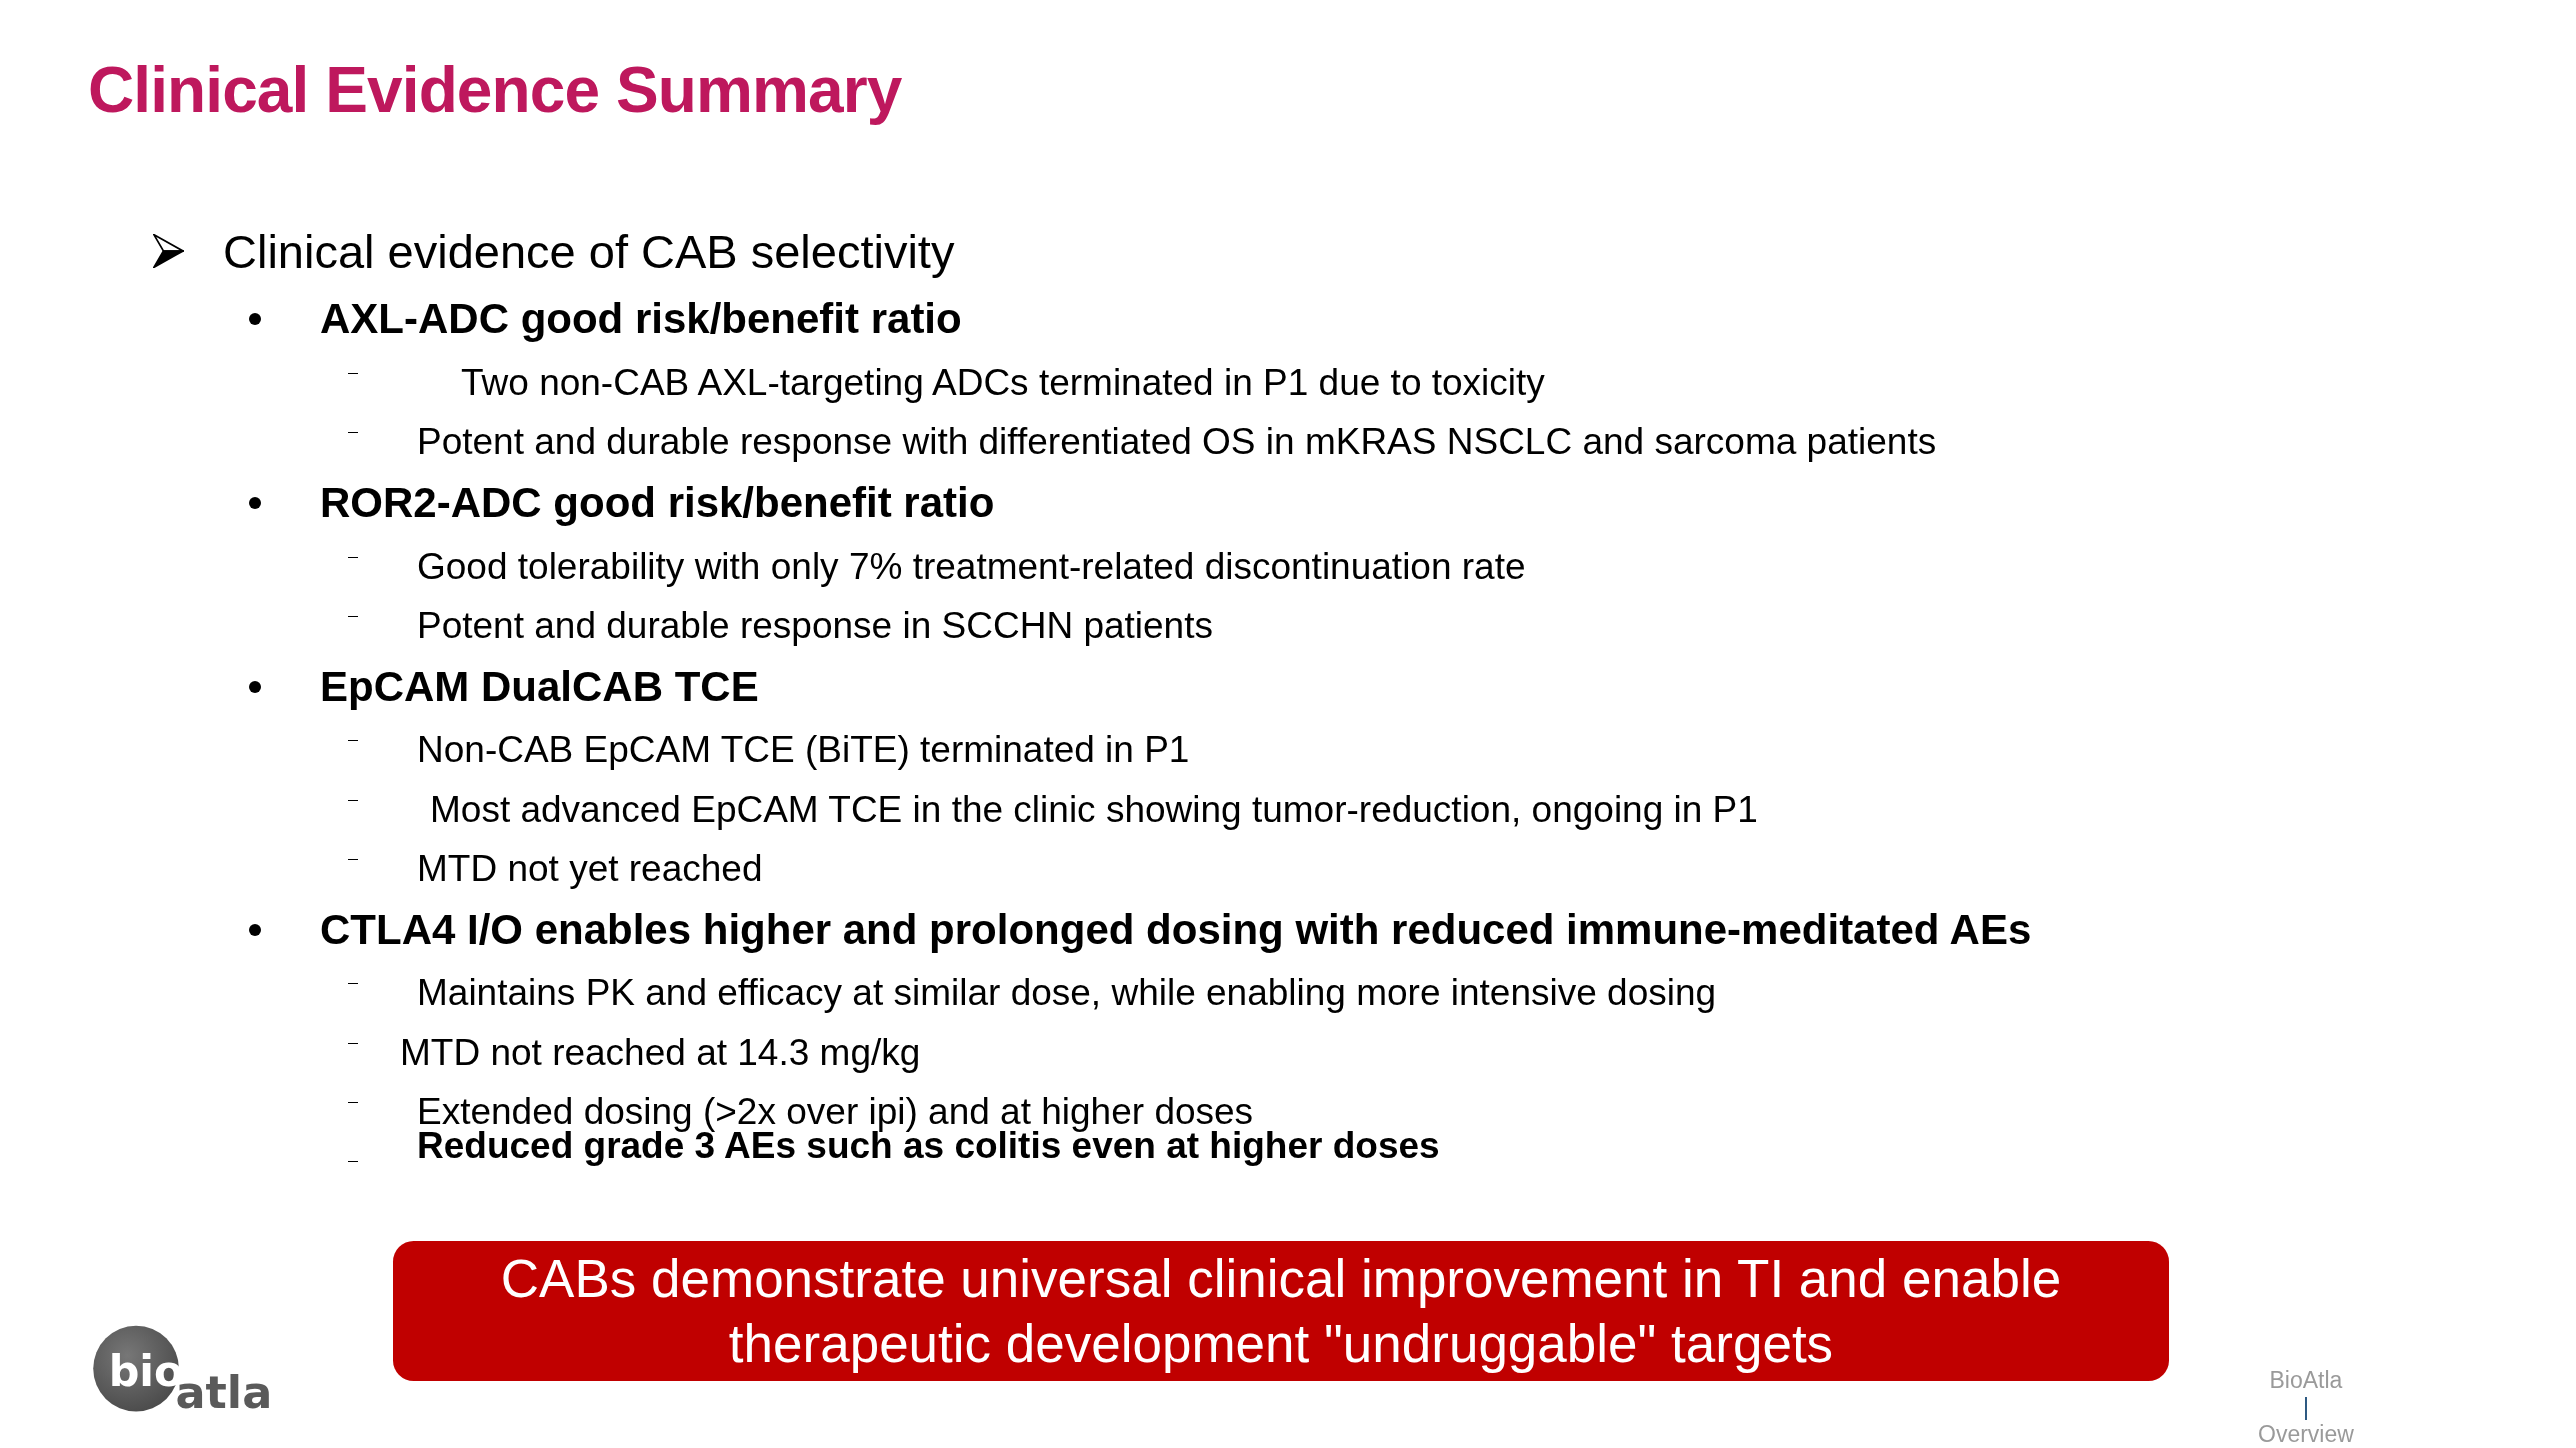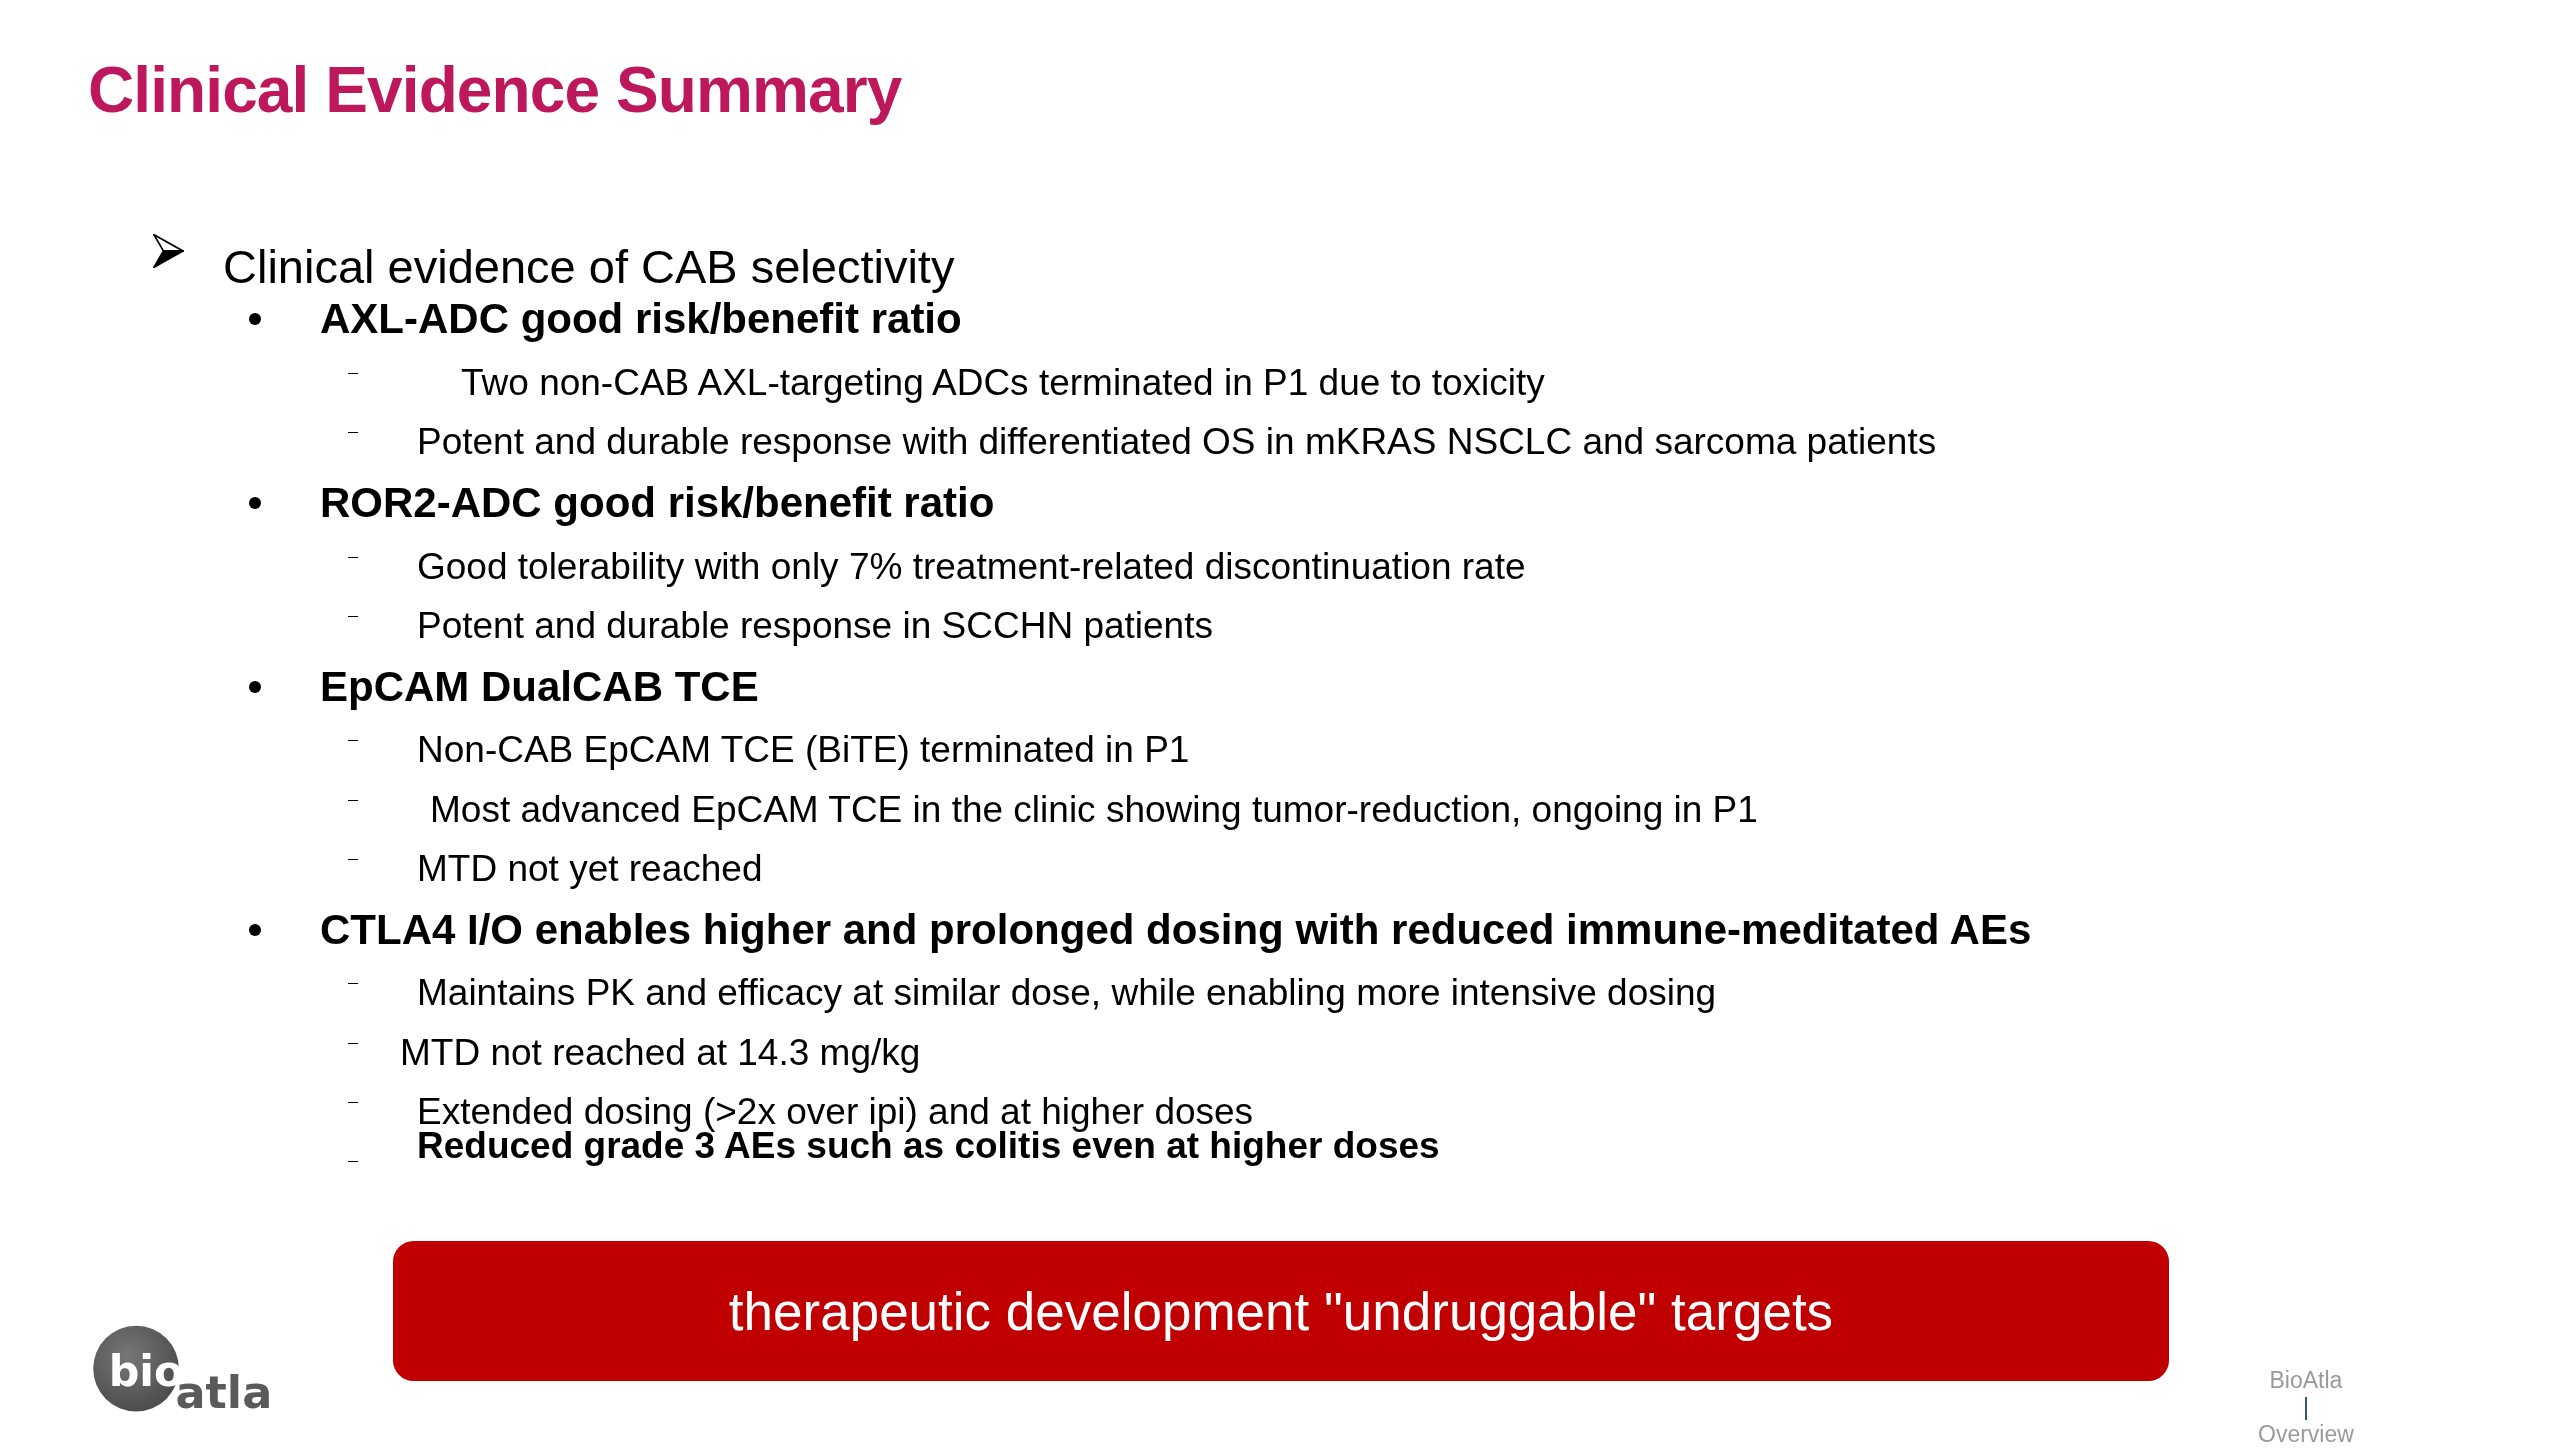--- a/index.html
+++ b/index.html
@@ -44,21 +44,21 @@
 <div class="title">Clinical Evidence Summary</div>
 
 <div class="content">
 
   <div class="marker l1" style="left:151px; top:221px; width:34px;">
     <svg class="arrow-svg" viewBox="0 0 36 40">
       <path d="M1 1 L35 20 L12 20 Z" fill="#ffffff" stroke="#000" stroke-width="2" stroke-linejoin="miter"></path>
       <path d="M1 39 L35 20 L12 20 Z" fill="#000" stroke="#000" stroke-width="2"></path>
     </svg>
   </div>
-  <div class="row l1" style="left:223px; top:221px;margin-top:15px;">Clinical evidence of CAB selectivity</div>
+  <div class="row l1" style="left:223px; top:221px;">Clinical evidence of CAB selectivity</div>
 
   <div class="marker l2" style="left:246px; top:291px; width:17px;">
       <div class="bullet-dot"></div>
     </div>
   <div class="row l2" style="left:320px; top:291px;">AXL-ADC good risk/benefit ratio</div>
 
   <div class="marker l3" style="left:346px; top:359px; width:13.7px;">
       <div class="dash"></div>
     </div>
   <div class="row l3" style="left:417px; top:359px;margin-left:44px;">Two non-CAB AXL-targeting ADCs terminated in P1 due to toxicity</div>
@@ -123,20 +123,21 @@
     </div>
   <div class="row l3" style="left:417px; top:1088px;">Extended dosing (&gt;2x over ipi) and at higher doses</div>
 
   <div class="marker l3" style="left:346px; top:1147px; width:13.7px;">
       <div class="dash"></div>
     </div>
   <div class="row l3" style="left:417px; top:1122px;font-weight:bold;">Reduced grade 3 AEs such as colitis even at higher doses</div>
 </div>
 
 <div class="callout">
+  <div>CABs demonstrate universal clinical improvement in TI and enable</div>
   <div>therapeutic development "undruggable" targets</div>
 </div>
 
 <div class="logo">
   <svg width="189" height="96" viewBox="0 0 220 112">
     <defs>
       <radialGradient id="lg" cx="40%" cy="35%" r="70%">
         <stop offset="0%" stop-color="#777"></stop>
         <stop offset="100%" stop-color="#4a4a4a"></stop>
       </radialGradient>

